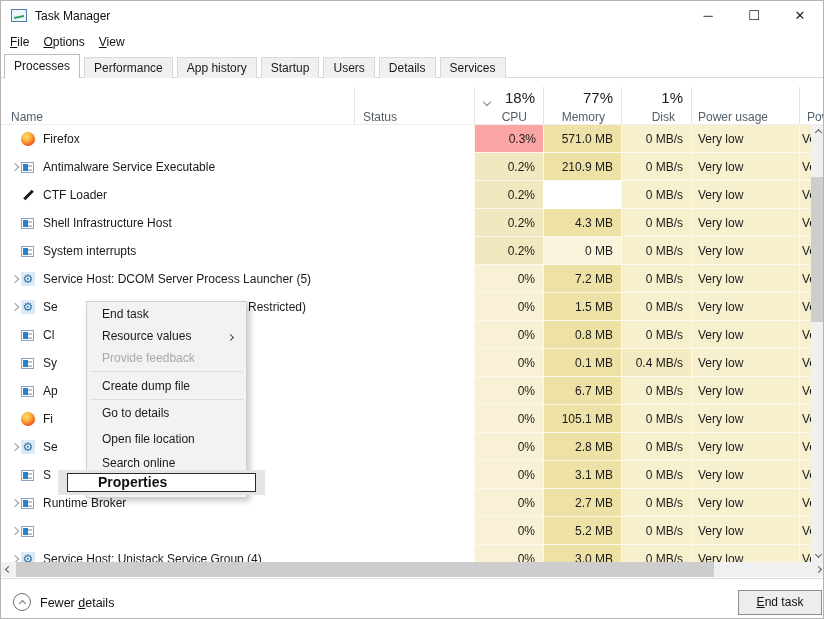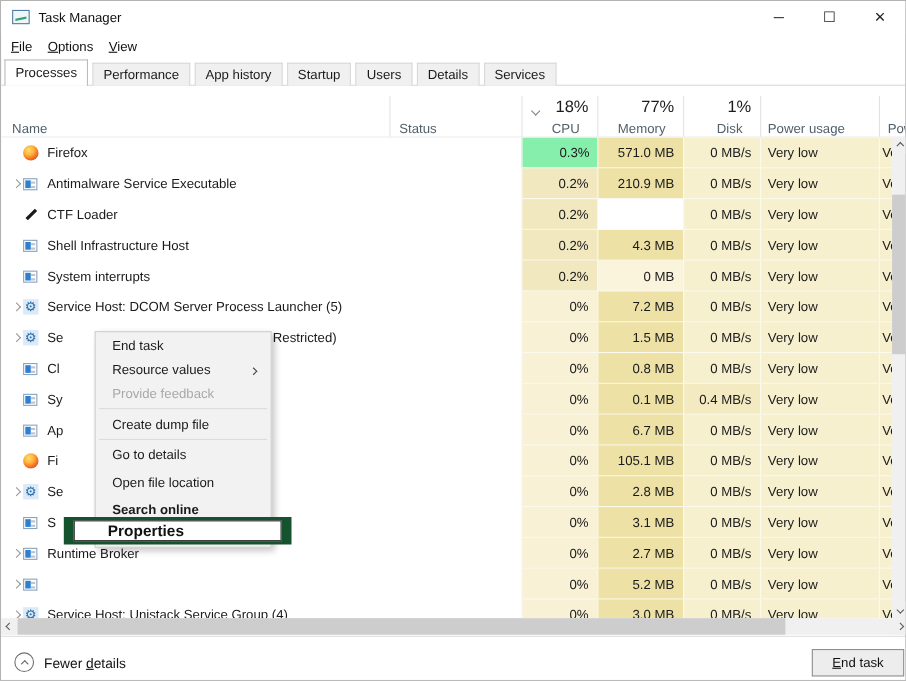--- a/index.html
+++ b/index.html
@@ -155,21 +155,21 @@
   <div class="rows" id="rows">
       <div class="prow" style="top: 0px;">
         <div class="cell cell-name">
           <span class="chevbox"></span>
           <span class="iconbox">
             <span class="ic ic-fx"></span>
           </span>
           <span class="nm">Firefox</span>
         </div>
         <div class="cell " style="left: 353px; width: 120px;"></div>
-        <div class="cell heat num" style="left: 473px; width: 70px; background: #86efac;">0.3%</div>
+        <div class="cell heat num" style="left: 473px; width: 70px; background: #fca5a5;">0.3%</div>
         <div class="cell heat num" style="left: 542px; width: 78px; background: rgb(237, 225, 166);">571.0 MB</div>
         <div class="cell heat num" style="left: 620px; width: 70px; background: rgb(247, 240, 207);">0 MB/s</div>
         <div class="cell heat" style="left: 690px; width: 108px; background: rgb(247, 240, 207); padding-left: 6px;">Very low</div>
         <div class="cell heat" style="left: 798px; width: 12px; background: rgb(247, 240, 207); padding-left: 2px;">Ve</div>
       </div>
       <div class="prow" style="top: 28px;">
         <div class="cell cell-name">
           <span class="chevbox">
             <span class="chev chev-right" style="border-color:#9a9a9a"></span>
           </span>
@@ -468,24 +468,24 @@
 
   <div class="ctxmenu" id="ctxmenu">
       <div class="ctx-item" style="top: 1px; height: 22px;">End task</div>
       <div class="ctx-item" style="top: 23px; height: 22px;">Resource values<span class="ctx-arrow"><span class="chev chev-right"></span></span></div>
       <div class="ctx-item disabled" style="top: 45px; height: 22px;">Provide feedback</div>
       <div class="ctx-sep" style="top: 69px;"></div>
       <div class="ctx-item" style="top: 72px; height: 24px;">Create dump file</div>
       <div class="ctx-sep" style="top: 97px;"></div>
       <div class="ctx-item" style="top: 99px; height: 24px;">Go to details</div>
       <div class="ctx-item" style="top: 125px; height: 24px;">Open file location</div>
-      <div class="ctx-item" style="top: 149px; height: 23px; font-weight: bold;">Search online</div>
+      <div class="ctx-item" style="top: 149px; height: 23px;">Search online</div>
     </div>
 
-  <div class="anno-green" id="anno" style="background: #14532d;">
+  <div class="anno-green" id="anno" style="background: #e5e5e5;">
     <div class="anno-white" id="annoLabel">Properties</div>
   </div>
 
   <div class="footline"></div>
   <div class="footer">
     <span class="toggle-circle">
         <span class="chev chev-up"></span>
       </span>
     <span class="toggle-label" id="toggleLabel"><span>F</span><span>e</span><span>w</span><span>e</span><span>r</span><span> </span><u>d</u><span>e</span><span>t</span><span>a</span><span>i</span><span>l</span><span>s</span></span>
     <span class="endtask-btn" id="endTaskBtn"><u>E</u><span>n</span><span>d</span><span> </span><span>t</span><span>a</span><span>s</span><span>k</span></span>

